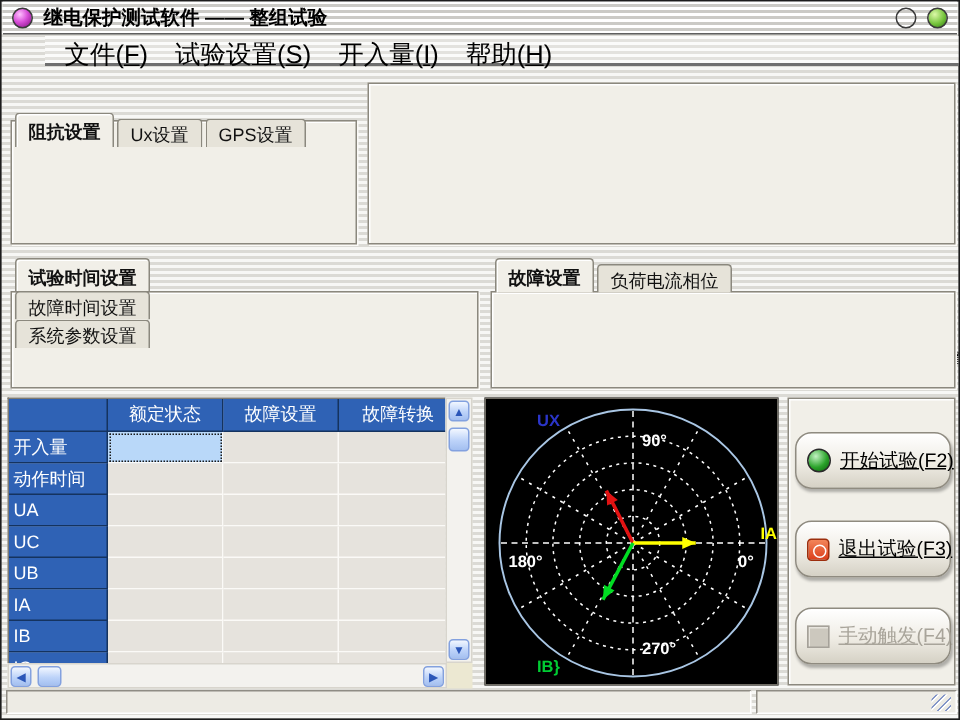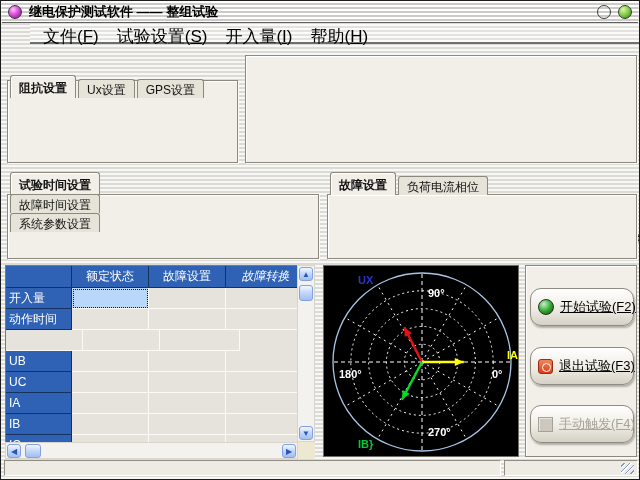--- a/index.html
+++ b/index.html
@@ -199,47 +199,48 @@
       </span>
   </div>
   <span class="chk" style="left:562px;top:228px;"></span>
   <span class="lbl" style="left:581px;top:230px;width:76px;text-align:left;">转换性故障</span>
 
   <div class="tbl">
     <div class="trow hdr">
       <span class="th" style="width:66px;"></span>
       <span class="th" style="width:77px;">额定状态</span>
       <span class="th" style="width:77px;">故障设置</span>
-      <span class="th" style="width:80px;font-style:italic;">故障转换</span>
+      <span class="th" style="width:80px;">故障转换</span>
     </div>
     <div class="trow">
       <span class="rh" style="width:66px;">开入量</span>
       <span class="td sel" style="width:77px;"></span>
       <span class="td" style="width:77px;"></span>
       <span class="td" style="width:80px;"></span>
     </div>
     <div class="trow">
       <span class="rh" style="width:66px;">动作时间</span>
       <span class="td" style="width:77px;"></span>
       <span class="td" style="width:77px;"></span>
       <span class="td" style="width:80px;"></span>
     </div>
     <div class="trow">
+      <span class="rh" style="width:66px;">UA</span>
+      <span class="td" style="width:77px;"></span>
+      <span class="td" style="width:77px;"></span>
+      <span class="td" style="width:80px;"></span>
+    </div>
+    <div class="trow">
+      <span class="rh" style="width:66px;">UC</span>
       <span class="td" style="width:77px;"></span>
       <span class="td" style="width:77px;"></span>
       <span class="td" style="width:80px;"></span>
     </div>
     <div class="trow">
       <span class="rh" style="width:66px;">UB</span>
-      <span class="td" style="width:77px;"></span>
-      <span class="td" style="width:77px;"></span>
-      <span class="td" style="width:80px;"></span>
-    </div>
-    <div class="trow">
-      <span class="rh" style="width:66px;">UC</span>
       <span class="td" style="width:77px;"></span>
       <span class="td" style="width:77px;"></span>
       <span class="td" style="width:80px;"></span>
     </div>
     <div class="trow">
       <span class="rh" style="width:66px;">IA</span>
       <span class="td" style="width:77px;"></span>
       <span class="td" style="width:77px;"></span>
       <span class="td" style="width:80px;"></span>
     </div>

